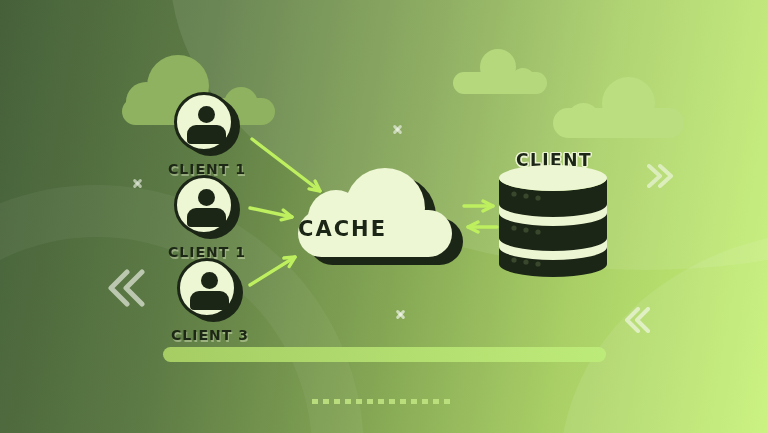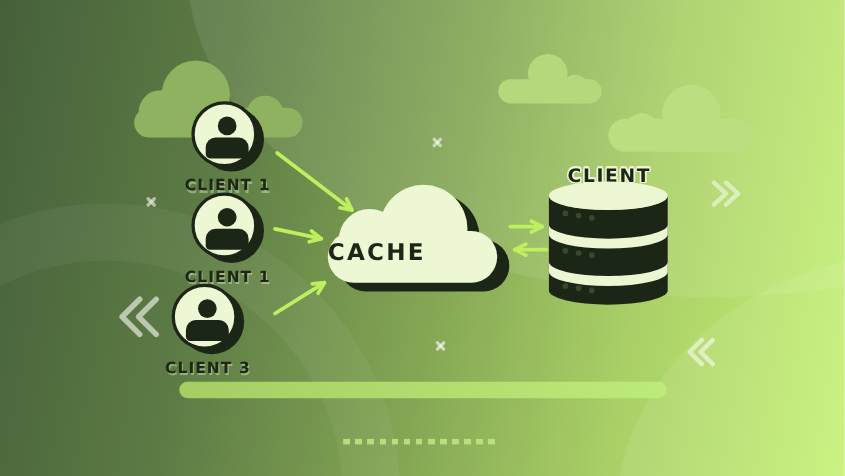--- a/index.html
+++ b/index.html
@@ -112,21 +112,21 @@
     <div class="circle-wrap">
       <div class="disc-shadow"></div>
       <div class="disc">
         <div class="person-head"></div>
         <div class="person-body"></div>
       </div>
     </div>
     <div class="client-label">CLIENT 1</div>
   </div>
 
-  <div class="client" style="left:131px; top:258px;">
+  <div class="client" style="left:152px; top:258px;">
     <div class="circle-wrap">
       <div class="disc-shadow"></div>
       <div class="disc">
         <div class="person-head"></div>
         <div class="person-body"></div>
       </div>
     </div>
     <div class="client-label">CLIENT 3</div>
   </div>
 

